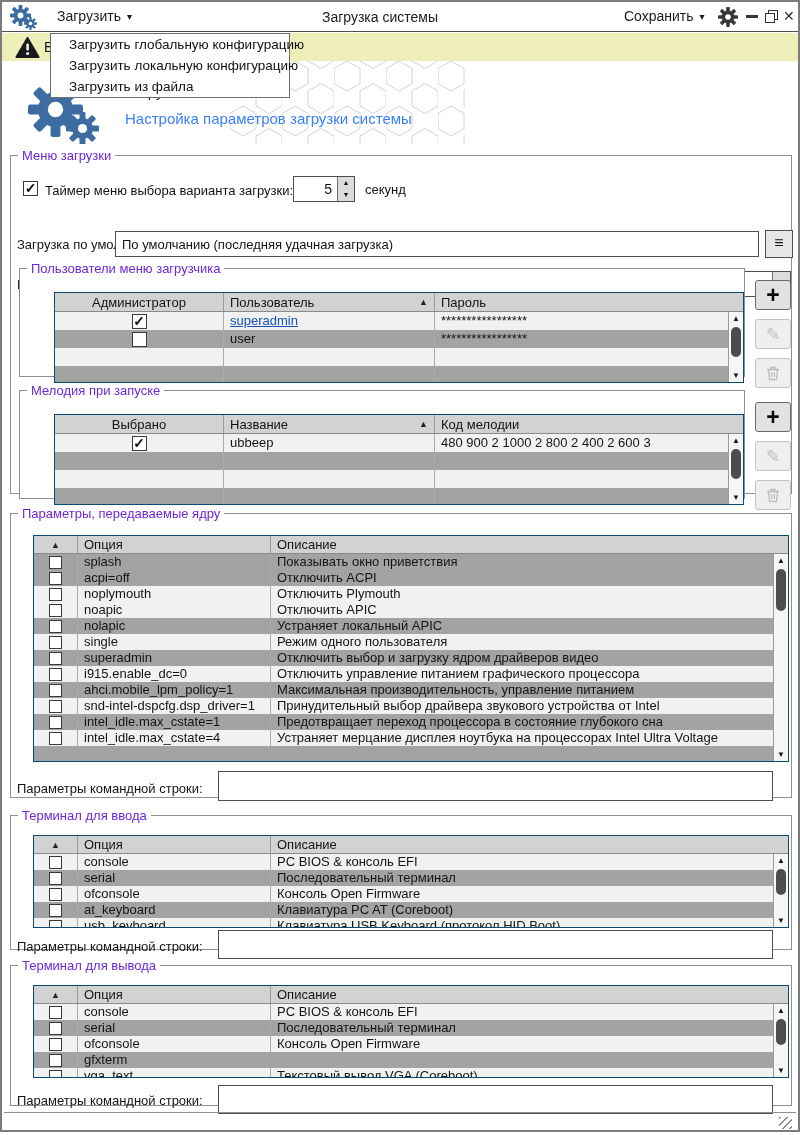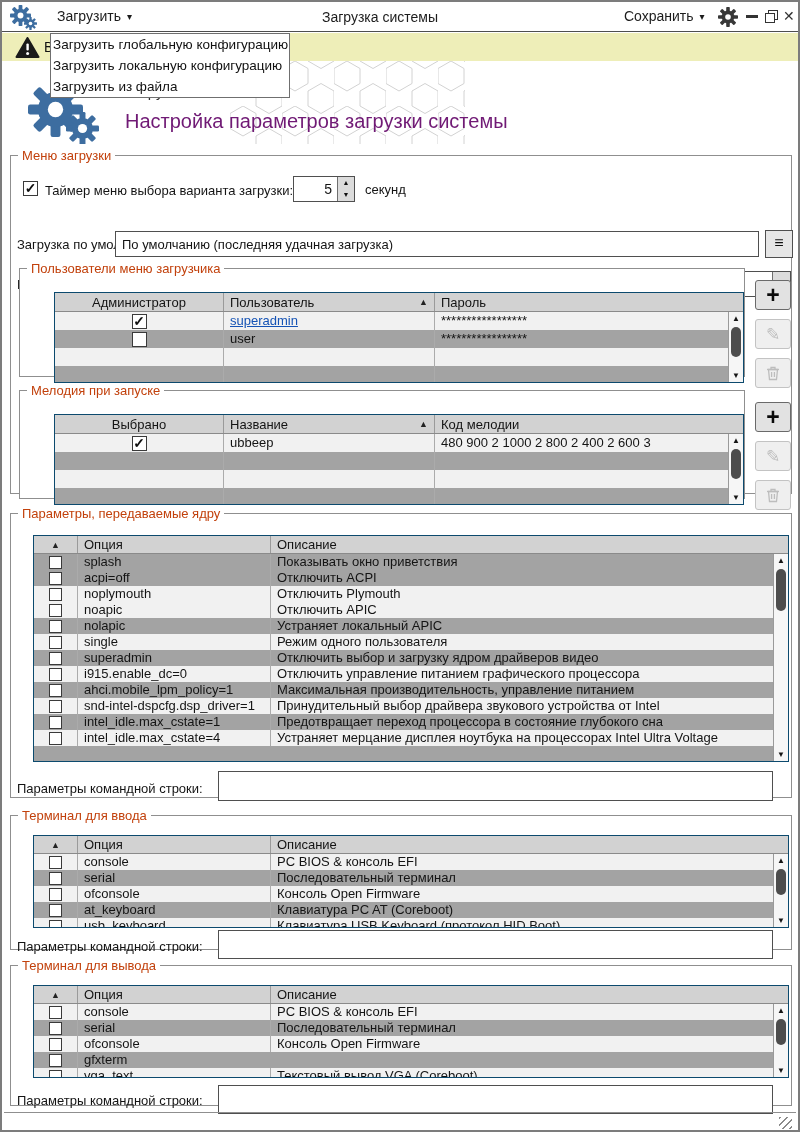--- a/index.html
+++ b/index.html
@@ -15,28 +15,28 @@
   .tb-title{position:absolute;left:0;right:40px;top:7px;text-align:center;font-size:14px;color:#1c1c1c}
   .wc{position:absolute;color:#333;text-align:center}
 
   
   .banner{position:absolute;left:0;top:31px;right:0;height:28px;background:#eeeeb8}
   .banner-text{position:absolute;left:42px;top:6px;font-size:14px;color:#111}
 
   
   .hero{position:absolute;left:0;top:59px;right:0;height:83px;background:#fff;overflow:hidden}
   .hero-title{position:absolute;left:123px;top:22px;font-size:15px;color:#2e2e2e;white-space:nowrap}
-  .hero-sub{position:absolute;left:123px;top:49px;font-size:20px;color:#701a75;white-space:nowrap}
+  .hero-sub{position:absolute;left:123px;top:49px;font-size:15px;color:#3b82f6;white-space:nowrap}
 
   
   .menu-pop{position:absolute;left:48px;top:31px;width:240px;background:#fff;border:1px solid #6f6f6f;z-index:50}
-  .menu-item{height:21px;line-height:21px;padding-left:2px;font-size:13.5px;white-space:nowrap;color:#111}
+  .menu-item{height:21px;line-height:21px;padding-left:18px;font-size:13.5px;white-space:nowrap;color:#111}
 
   fieldset{position:absolute;border:1px solid #8f8f8f;background:#fff}
-  legend{margin-left:7px;padding:0 4px;font-size:13px;color:#c2410c;white-space:nowrap}
+  legend{margin-left:7px;padding:0 4px;font-size:13px;color:#6d28d9;white-space:nowrap}
   .lbl{position:absolute;font-size:13px;white-space:nowrap;color:#141414}
 
   .cb{display:inline-block;width:15px;height:15px;border:1px solid #3a3a3a;background:#fff;text-align:center;line-height:12px;font-size:14px;font-weight:bold;color:#0e0e0e}
   .cb.small{width:13px;height:13px;line-height:11px;font-size:12px}
 
   input.txt{position:absolute;border:1px solid #4f4f4f;background:#fff;font:13px "Liberation Sans",sans-serif;padding:0 6px;outline:none;color:#141414}
 
   .spin{position:absolute;border:1px solid #4f4f4f;background:#fff;display:flex}
   .spin-val{flex:1;text-align:right;padding:4px 5px 0 0;font-size:14px}
   .spin-btns{width:17px;border-left:1px solid #6f6f6f;background:#dcdcdc;display:flex;flex-direction:column}

